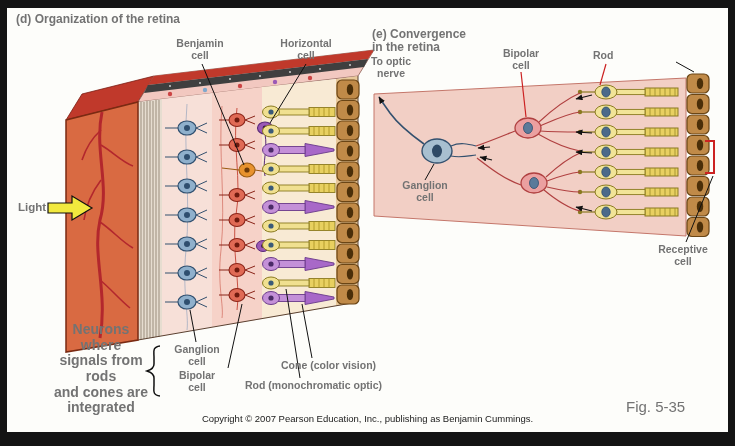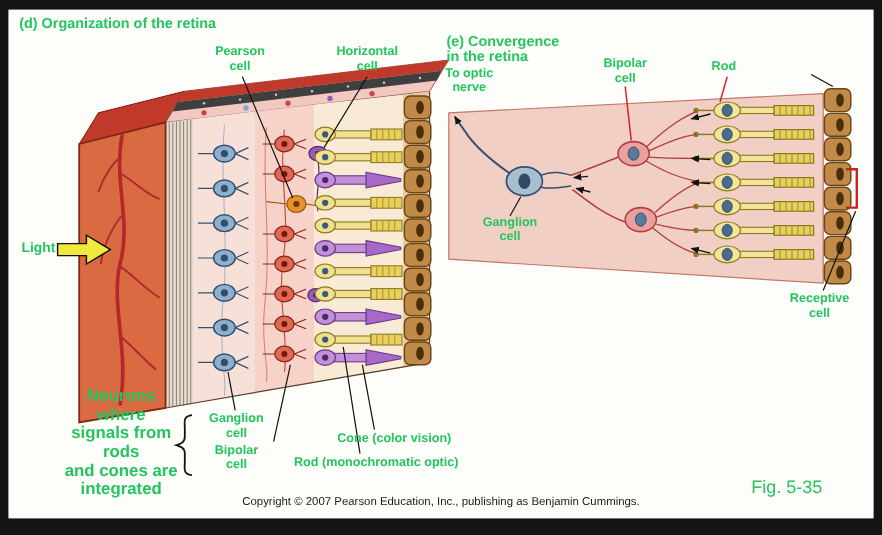--- a/index.html
+++ b/index.html
@@ -1,21 +1,21 @@
 <!DOCTYPE html>
 <html><head>
 <meta charset="utf-8">
 <style>
   * { margin:0; padding:0; box-sizing:border-box; }
   html,body { width:735px; height:446px; }
   body { background:#000; font-family:"Liberation Sans", sans-serif; }
   .screen { position:relative; width:735px; height:446px; background:#141414; overflow:hidden; }
   .paper { position:absolute; left:7px; top:8px; width:721px; height:424px; background:#fdfdfa; }
   svg.art { position:absolute; left:0; top:0; width:735px; height:446px; }
-  .lbl { position:absolute; font-weight:bold; font-size:10.5px; line-height:1.12; color:#22c55e;
+  .lbl { position:absolute; font-weight:bold; font-size:10.5px; line-height:1.12; color:#737373;
          white-space:pre-line; text-align:center; }
   .nowrap { white-space:nowrap;text-align:center; }
   .title { font-size:12px; text-align:left; }
   .copyright { font-weight:normal; font-size:9.5px; color:#1a1a1a; }
   .fignum { font-weight:normal; font-size:15px; }
 </style>
 </head>
 <body>
 
 <div class="screen">
@@ -229,21 +229,21 @@
         <path d="M705,141 L714,141 L714,173 L705,173" stroke="#cc2222" stroke-width="2" fill="none"></path>
         <path d="M713,176 L686,242" stroke="#111" stroke-width="1" fill="none"></path>
       </g>
     </g>
   </svg>
 
   <div class="lbl title nowrap" style="left:16px;top:13px">(d) Organization of the retina</div>
   <div class="lbl title" style="left:372px;top:28px">(e) Convergence
 in the retina</div>
 
-  <div class="lbl" style="left:162px;top:38px;width:76px">Pearson
+  <div class="lbl" style="left:162px;top:38px;width:76px">Benjamin
 cell</div>
   <div class="lbl" style="left:268px;top:38px;width:76px">Horizontal
 cell</div>
   <div class="lbl nowrap" style="left:18px;top:201px;font-size:11.5px">Light</div>
 
   <div class="lbl" style="left:52px;top:322px;width:98px;font-size:14px">Neurons where
 signals from rods
 and cones are
 integrated</div>
   <div class="lbl" style="left:164px;top:344px;width:66px">Ganglion

